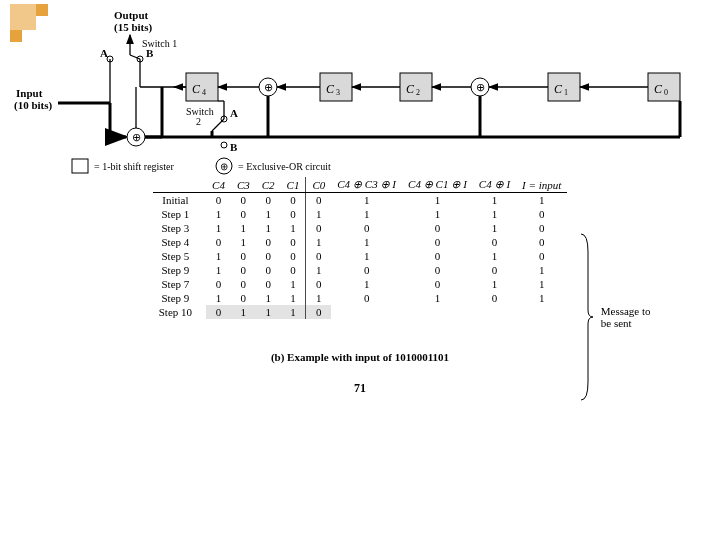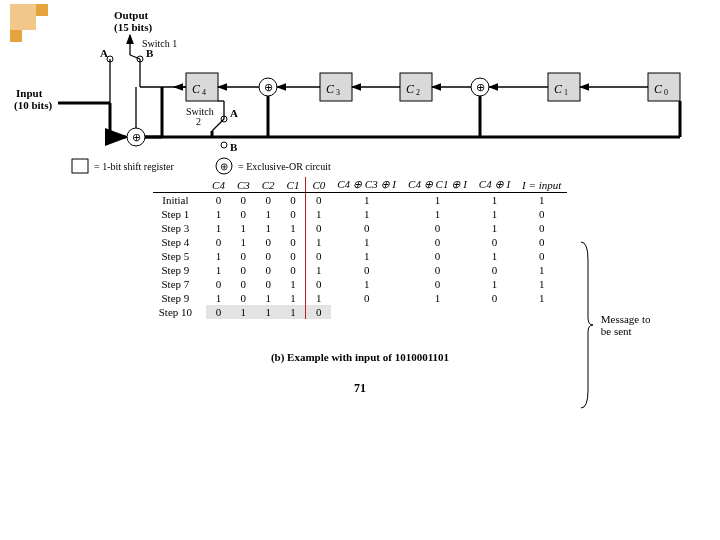--- a/index.html
+++ b/index.html
@@ -14,21 +14,21 @@
   .node{fill:#fff;stroke:#000;stroke-width:1}
   .caption{text-align:center;font-weight:bold;font-size:11px;margin:4px 0 10px 0}
   table{border-collapse:collapse;margin:0 auto;font-size:11px}
   th,td{padding:1px 6px;text-align:center}
   th{font-style:italic;font-weight:normal;border-bottom:1px solid #000}
   th:nth-child(1){font-style:normal}
   th:nth-child(6),td:nth-child(6){border-left:1px solid #b91c1c}
   td.rowlabel{text-align:center;padding-right:14px}
   .finalreg{background:#e3e3e3}
   .pagenum{text-align:center;font-weight:bold;font-size:12px;margin-top:18px}
-  .sidebar{position:absolute;left:580px;top:240px;width:120px}
+  .sidebar{position:absolute;left:580px;top:232px;width:120px}
   .bracesvg{display:inline-block;vertical-align:middle}
   .sidetxt{display:inline-block;vertical-align:middle;padding-left:4px}
   .corner{position:absolute;left:10px;top:4px;width:52px;height:38px}
   .corner div{position:absolute;background:#e6a23c}
 </style>
 </head>
 <body>
 
 <div class="corner">
   <div style="left:0;top:0;width:26px;height:26px;background:#f2c88a"></div>

